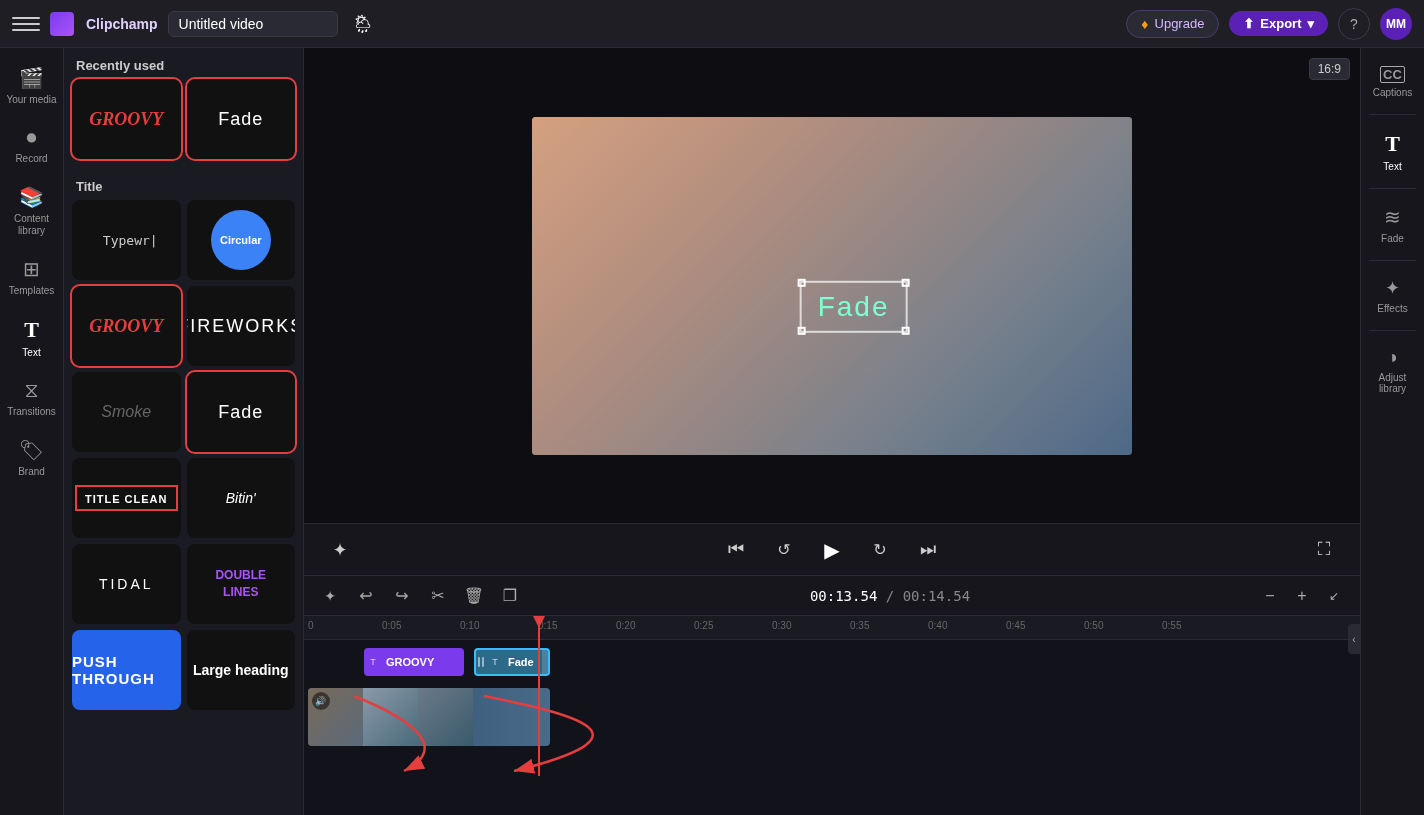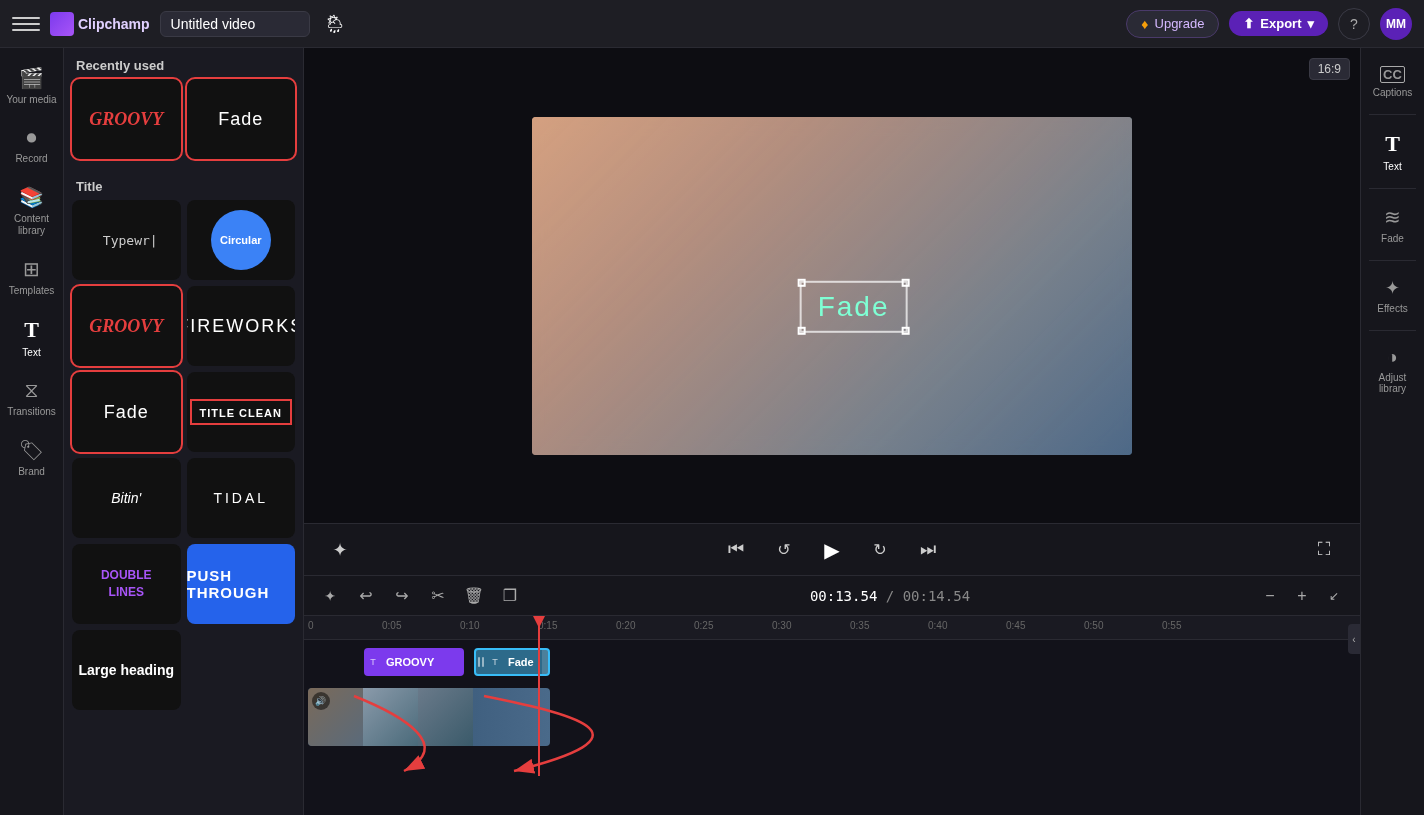--- a/index.html
+++ b/index.html
@@ -4,24 +4,24 @@
   <style>
     * { margin: 0; padding: 0; box-sizing: border-box; }
     body { width: 1424px; height: 815px; background: #1a1a1f; font-family: 'Segoe UI', Arial, sans-serif; color: #fff; overflow: hidden; display: flex; flex-direction: column; }
 
     
     .topbar {
       height: 48px; background: #1e1e24; display: flex; align-items: center; padding: 0 12px; gap: 10px; border-bottom: 1px solid #2a2a32; flex-shrink: 0;
     }
     .topbar-menu-icon { width: 28px; height: 28px; display: flex; flex-direction: column; justify-content: center; gap: 4px; cursor: pointer; }
     .topbar-menu-icon span { display: block; height: 2px; background: #ccc; border-radius: 2px; }
-    .topbar-logo { display: flex; align-items: center; gap: 4px; }
+    .topbar-logo { display: flex; align-items: center; gap: 12px; }
     .topbar-logo-icon { width: 24px; height: 24px; background: linear-gradient(135deg, #7c3aed, #a855f7); border-radius: 4px; }
     .topbar-logo-text { font-size: 14px; font-weight: 600; color: #e0d0ff; }
-    .topbar-title-input { background: #2a2a35; border: 1px solid #3a3a45; border-radius: 6px; padding: 4px 10px; color: #fff; font-size: 14px; width: 150px; }
+    .topbar-title-input { background: #2a2a35; border: 1px solid #3a3a45; border-radius: 6px; padding: 4px 10px; color: #fff; font-size: 14px; width: 170px; }
     .topbar-weather { margin-left: 4px; font-size: 18px; position: relative; }
     .topbar-spacer { flex: 1; }
     .topbar-upgrade { display: flex; align-items: center; gap: 6px; background: #2a2a35; border: 1px solid #4a3a6a; border-radius: 20px; padding: 5px 14px; font-size: 13px; cursor: pointer; color: #d4b8ff; }
     .topbar-upgrade-icon { color: #f59e0b; font-size: 14px; }
     .topbar-export { display: flex; align-items: center; gap: 6px; background: #5b21b6; border-radius: 20px; padding: 5px 14px; font-size: 13px; cursor: pointer; color: #fff; font-weight: 600; }
     .topbar-help { width: 32px; height: 32px; border-radius: 50%; border: 1px solid #3a3a45; display: flex; align-items: center; justify-content: center; cursor: pointer; font-size: 14px; color: #aaa; }
     .topbar-avatar { width: 32px; height: 32px; border-radius: 50%; background: #5b21b6; display: flex; align-items: center; justify-content: center; font-size: 12px; font-weight: 700; cursor: pointer; }
 
     
     .main { display: flex; flex: 1; overflow: hidden; }
@@ -322,20 +322,25 @@
           <span class="style-groovy-text">GROOVY</span>
         </div>
       </div>
 
       <div class="panel-item">
         <div class="panel-item-inner style-fireworks">
           <span class="style-fireworks-text">Fireworks</span>
         </div>
       </div>
 
+      <div class="panel-item">
+        <div class="panel-item-inner style-smoke">
+          <span class="style-smoke-text">Smoke</span>
+        </div>
+      </div>
 
       <div class="panel-item selected">
         <div class="panel-item-inner style-fade">
           <span class="style-fade-text">Fade</span>
         </div>
       </div>
 
       <div class="panel-item">
         <div class="panel-item-inner style-clean">
           <div class="style-clean-border">

